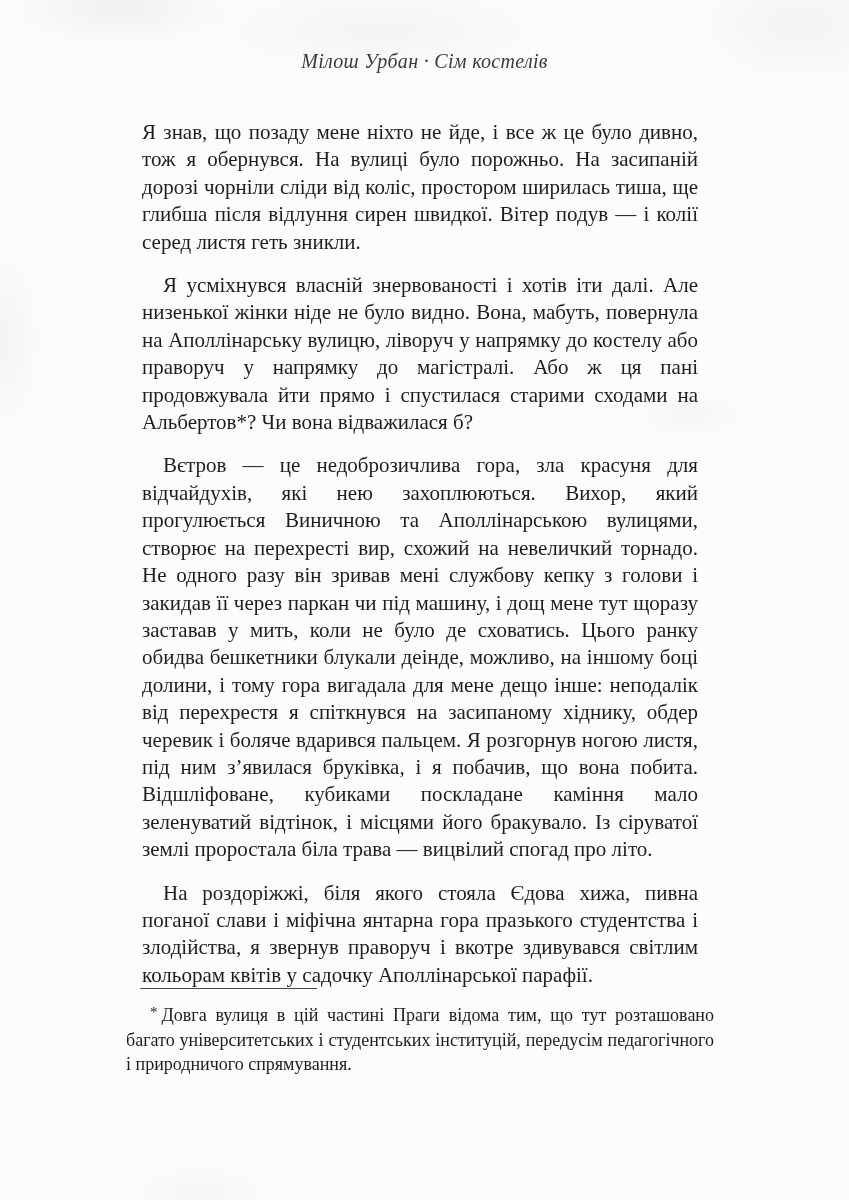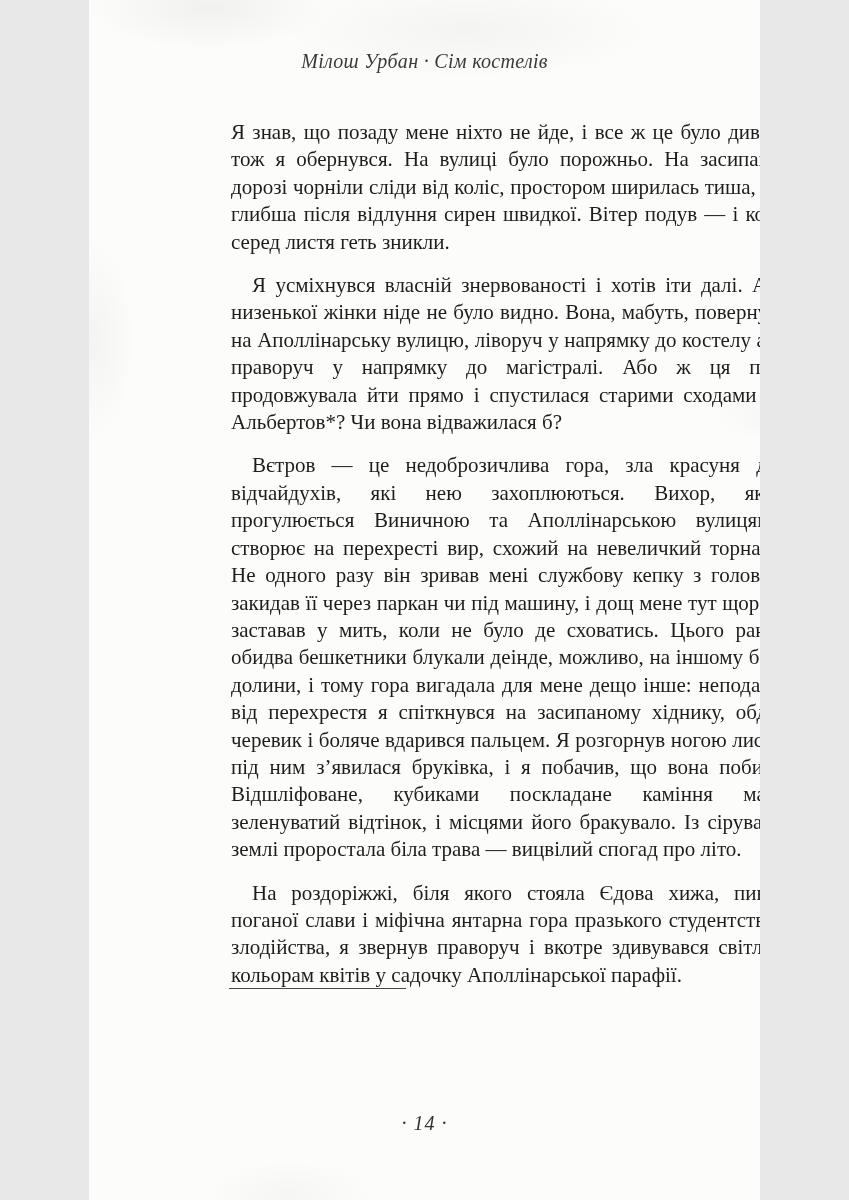--- a/index.html
+++ b/index.html
@@ -1,18 +1,18 @@
 <!DOCTYPE html>
 <html lang="uk"><head>
 <meta charset="utf-8">
 <style>
   html, body { margin: 0; padding: 0; background: #e8e8e8; }
   .page {
     position: relative;
-    width: 671px;
+    width: 849px;
     height: 1200px;
     margin: 0 auto;
     background: #fcfcfb;
     overflow: hidden;
     font-family: "Liberation Serif", "DejaVu Serif", serif;
     color: #1e1d1b;
   }
   
   .page::before {
     content: "";
@@ -100,17 +100,19 @@
 
   <div class="body-text">
     <p>Я знав, що позаду мене ніхто не йде, і все ж це було дивно, тож я обернувся. На вулиці було порожньо. На засипаній дорозі чорніли сліди від коліс, простором ширилась тиша, ще глибша після відлуння сирен швидкої. Вітер подув — і колії серед листя геть зникли.</p>
     <p class="indent">Я усміхнувся власній знервованості і хотів іти далі. Але низенької жінки ніде не було видно. Вона, мабуть, повернула на Аполлінарську вулицю, ліворуч у напрямку до костелу або праворуч у напрямку до магістралі. Або ж ця пані продовжувала йти прямо і спустилася старими сходами на Альбертов*? Чи вона відважилася б?</p>
     <p class="indent">Вєтров — це недоброзичлива гора, зла красуня для відчайдухів, які нею захоплюються. Вихор, який прогулюється Виничною та Аполлінарською вулицями, створює на перехресті вир, схожий на невеличкий торнадо. Не одного разу він зривав мені службову кепку з голови і закидав її через паркан чи під машину, і дощ мене тут щоразу заставав у мить, коли не було де сховатись. Цього ранку обидва бешкетники блукали деінде, можливо, на іншому боці долини, і тому гора вигадала для мене дещо інше: неподалік від перехрестя я спіткнувся на засипаному хіднику, обдер черевик і боляче вдарився пальцем. Я розгорнув ногою листя, під ним з’явилася бруківка, і я побачив, що вона побита. Відшліфоване, кубиками поскладане каміння мало зеленуватий відтінок, і місцями його бракувало. Із сіруватої землі проростала біла трава — вицвілий спогад про літо.</p>
     <p class="indent">На роздоріжжі, біля якого стояла Єдова хижа, пивна поганої слави і міфічна янтарна гора празького студентства і злодійства, я звернув праворуч і вкотре здивувався світлим кольорам квітів у садочку Аполлінарської парафії.</p>
   </div>
 
   <div class="footnote-block">
     <hr class="footnote-rule">
+    <p class="footnote-text">
+      <span class="fn-marker">*</span><span>Довга вулиця в цій частині Праги відома тим, що тут розташовано багато університетських і студентських інституцій, передусім педагогічного і природничого спрямування.</span>
+    </p>
   </div>
 
-  <div class="page-number">· 14 ·</div>
 
 </div>
 
 </body></html>

